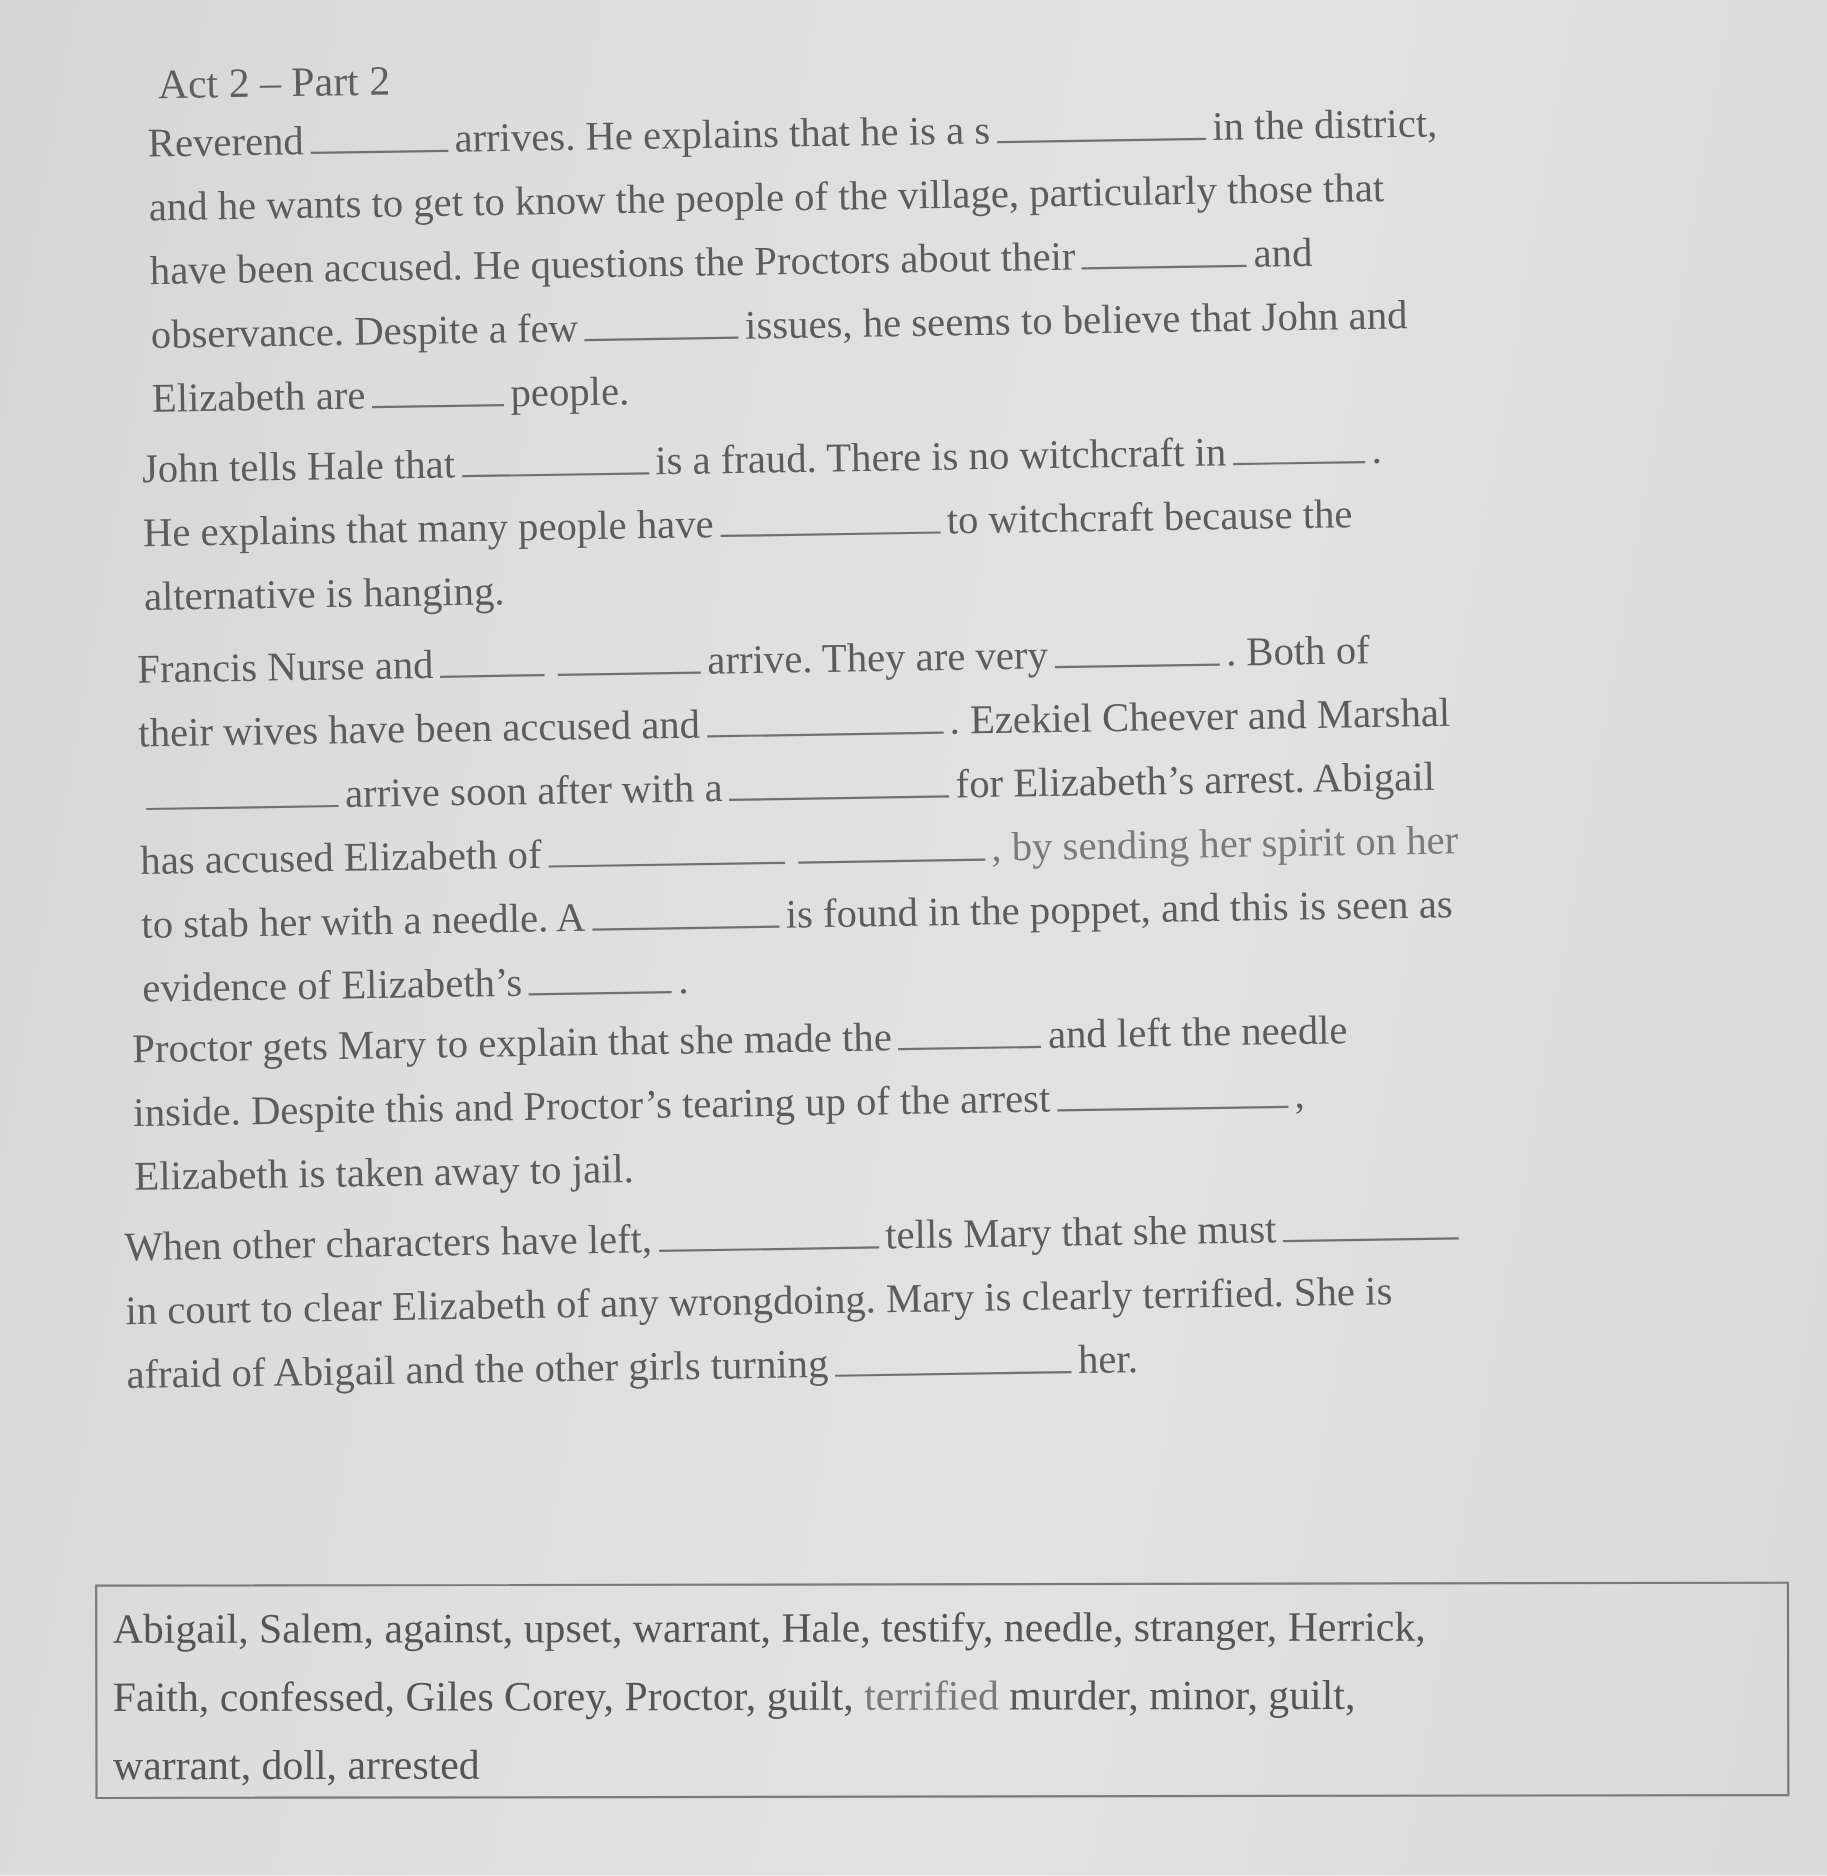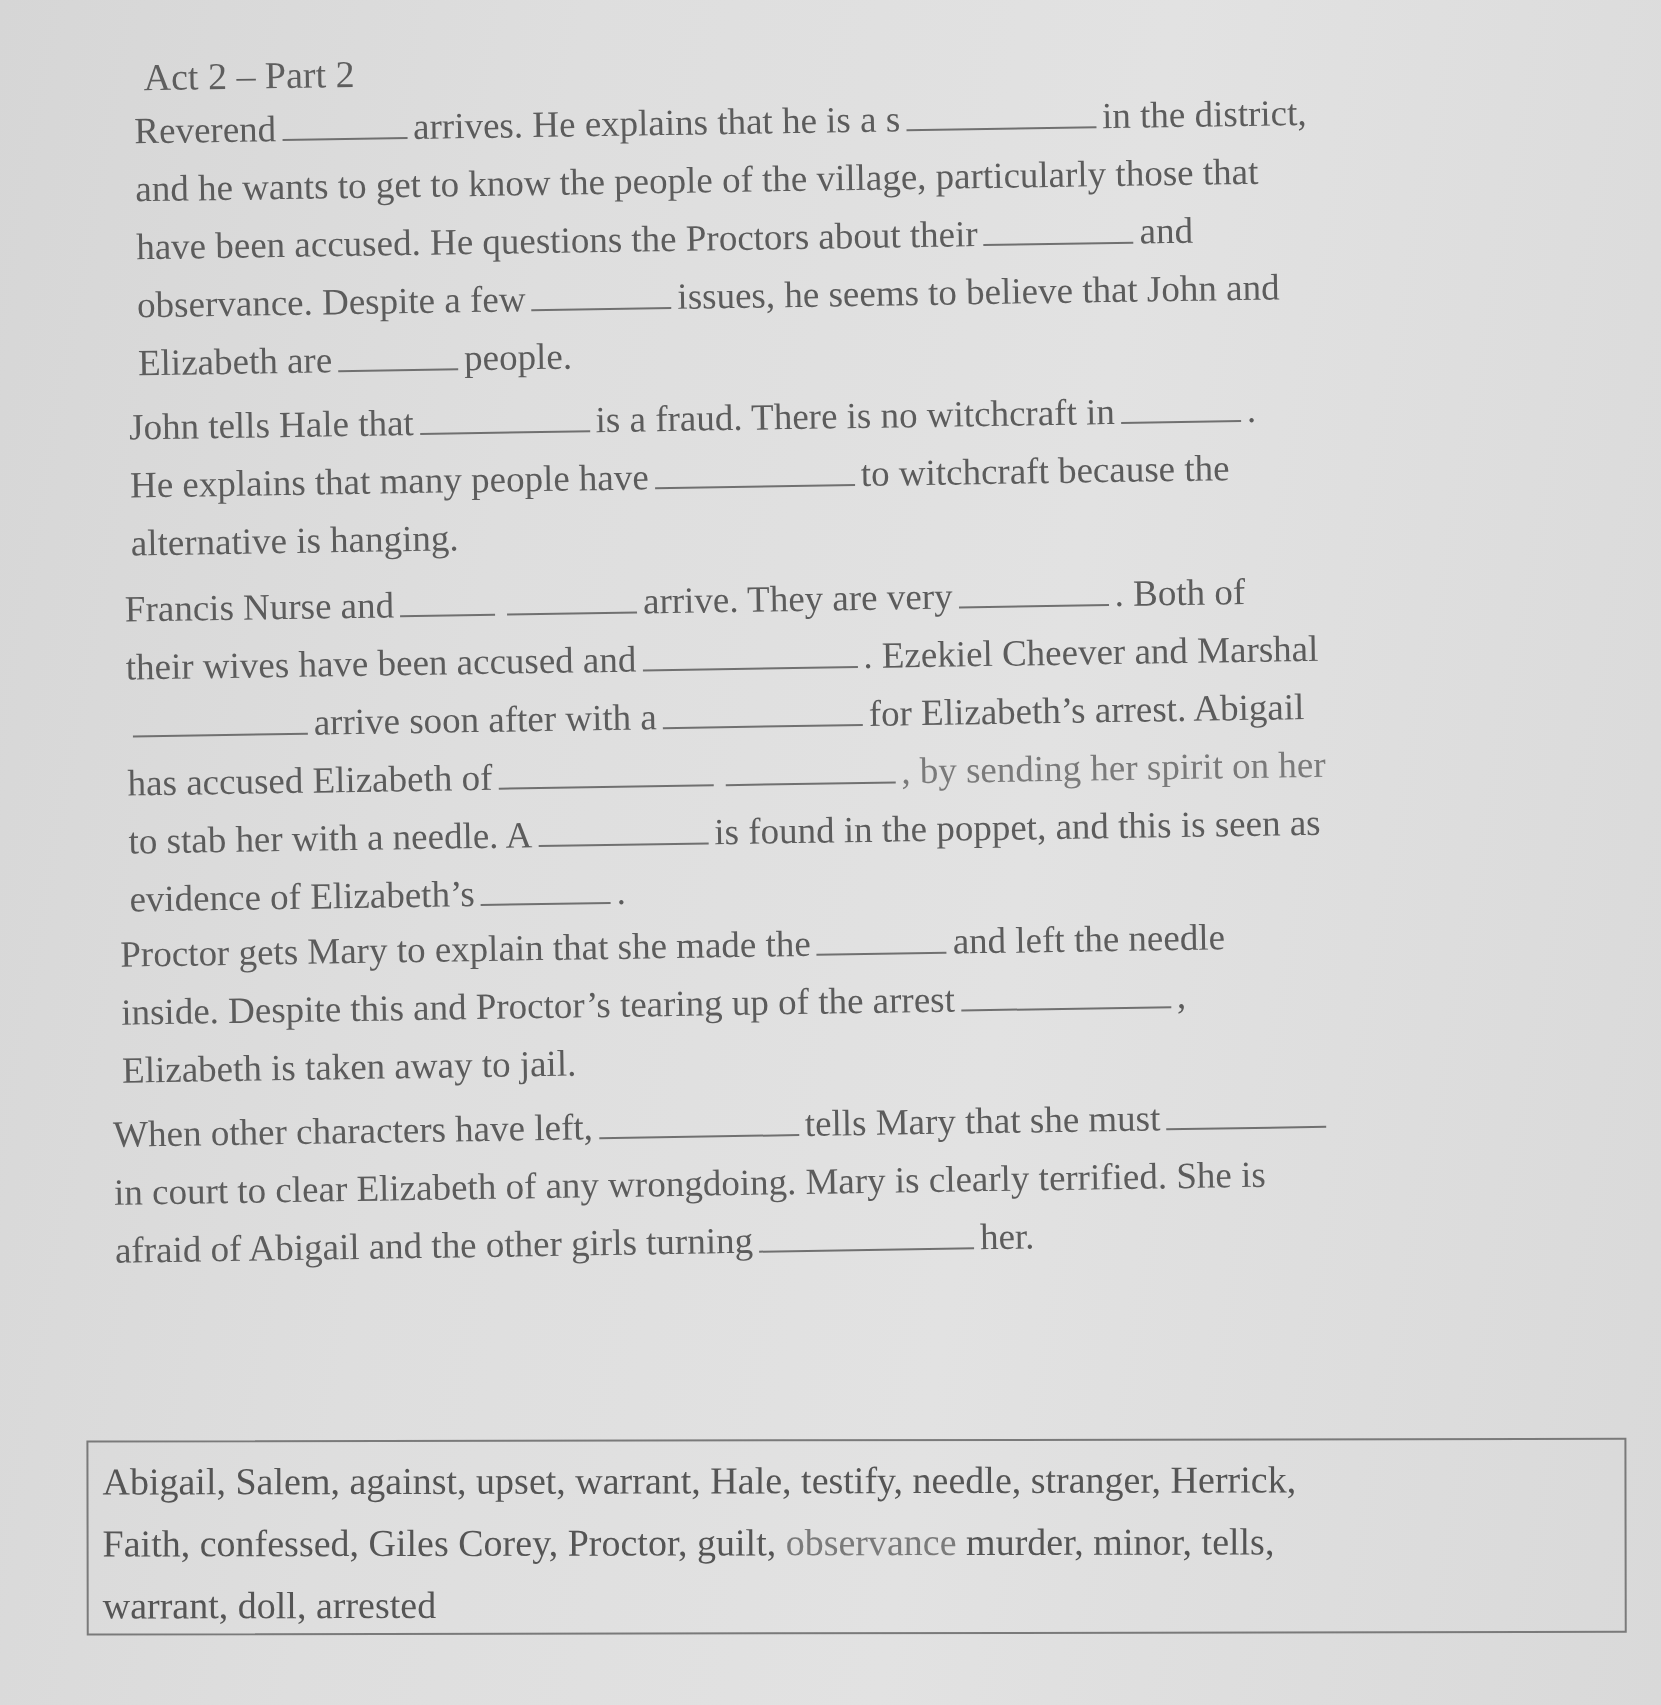--- a/index.html
+++ b/index.html
@@ -107,17 +107,17 @@
       <span>When other characters have left,</span><span class="blank w7"></span><span>tells Mary that she must</span><span class="blank w12"></span>
     </div>
     <div class="line">in court to clear Elizabeth of any wrongdoing.  Mary is clearly terrified.  She is</div>
     <div class="line">
       <span>afraid of Abigail and the other girls turning</span><span class="blank w10"></span><span>her.</span>
     </div>
   </div>
 
   <div class="wordbox">
     <div>Abigail, Salem, against, upset, warrant, Hale, testify, needle, stranger, Herrick,</div>
-    <div><span>Faith, confessed, Giles Corey, Proctor, guilt, </span><span class="faded">observance</span><span> murder, minor, tells,</span></div>
+    <div><span>Faith, confessed, Giles Corey, Proctor, guilt, </span><span class="faded">terrified</span><span> murder, minor, guilt,</span></div>
     <div>warrant, doll, arrested</div>
   </div>
 
 </div>
 
 </body></html>

